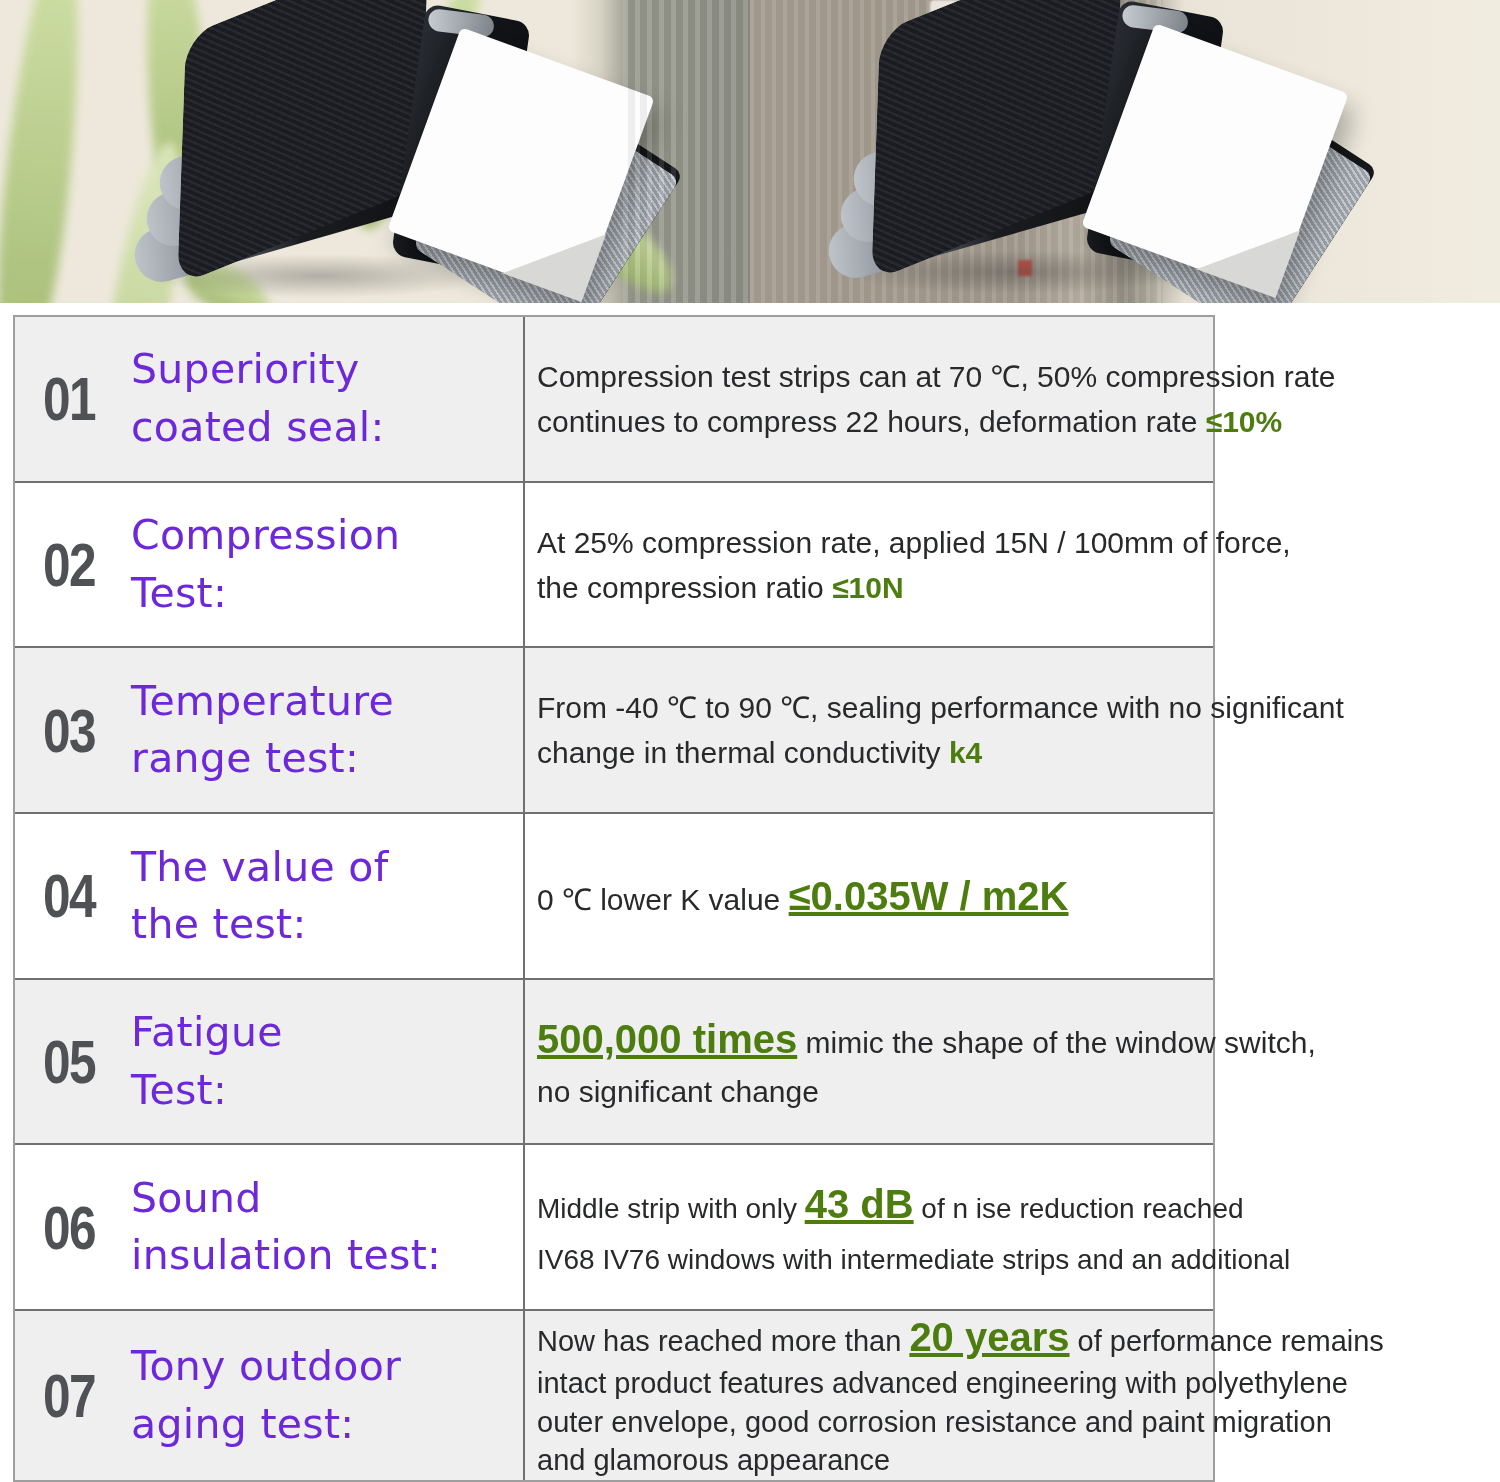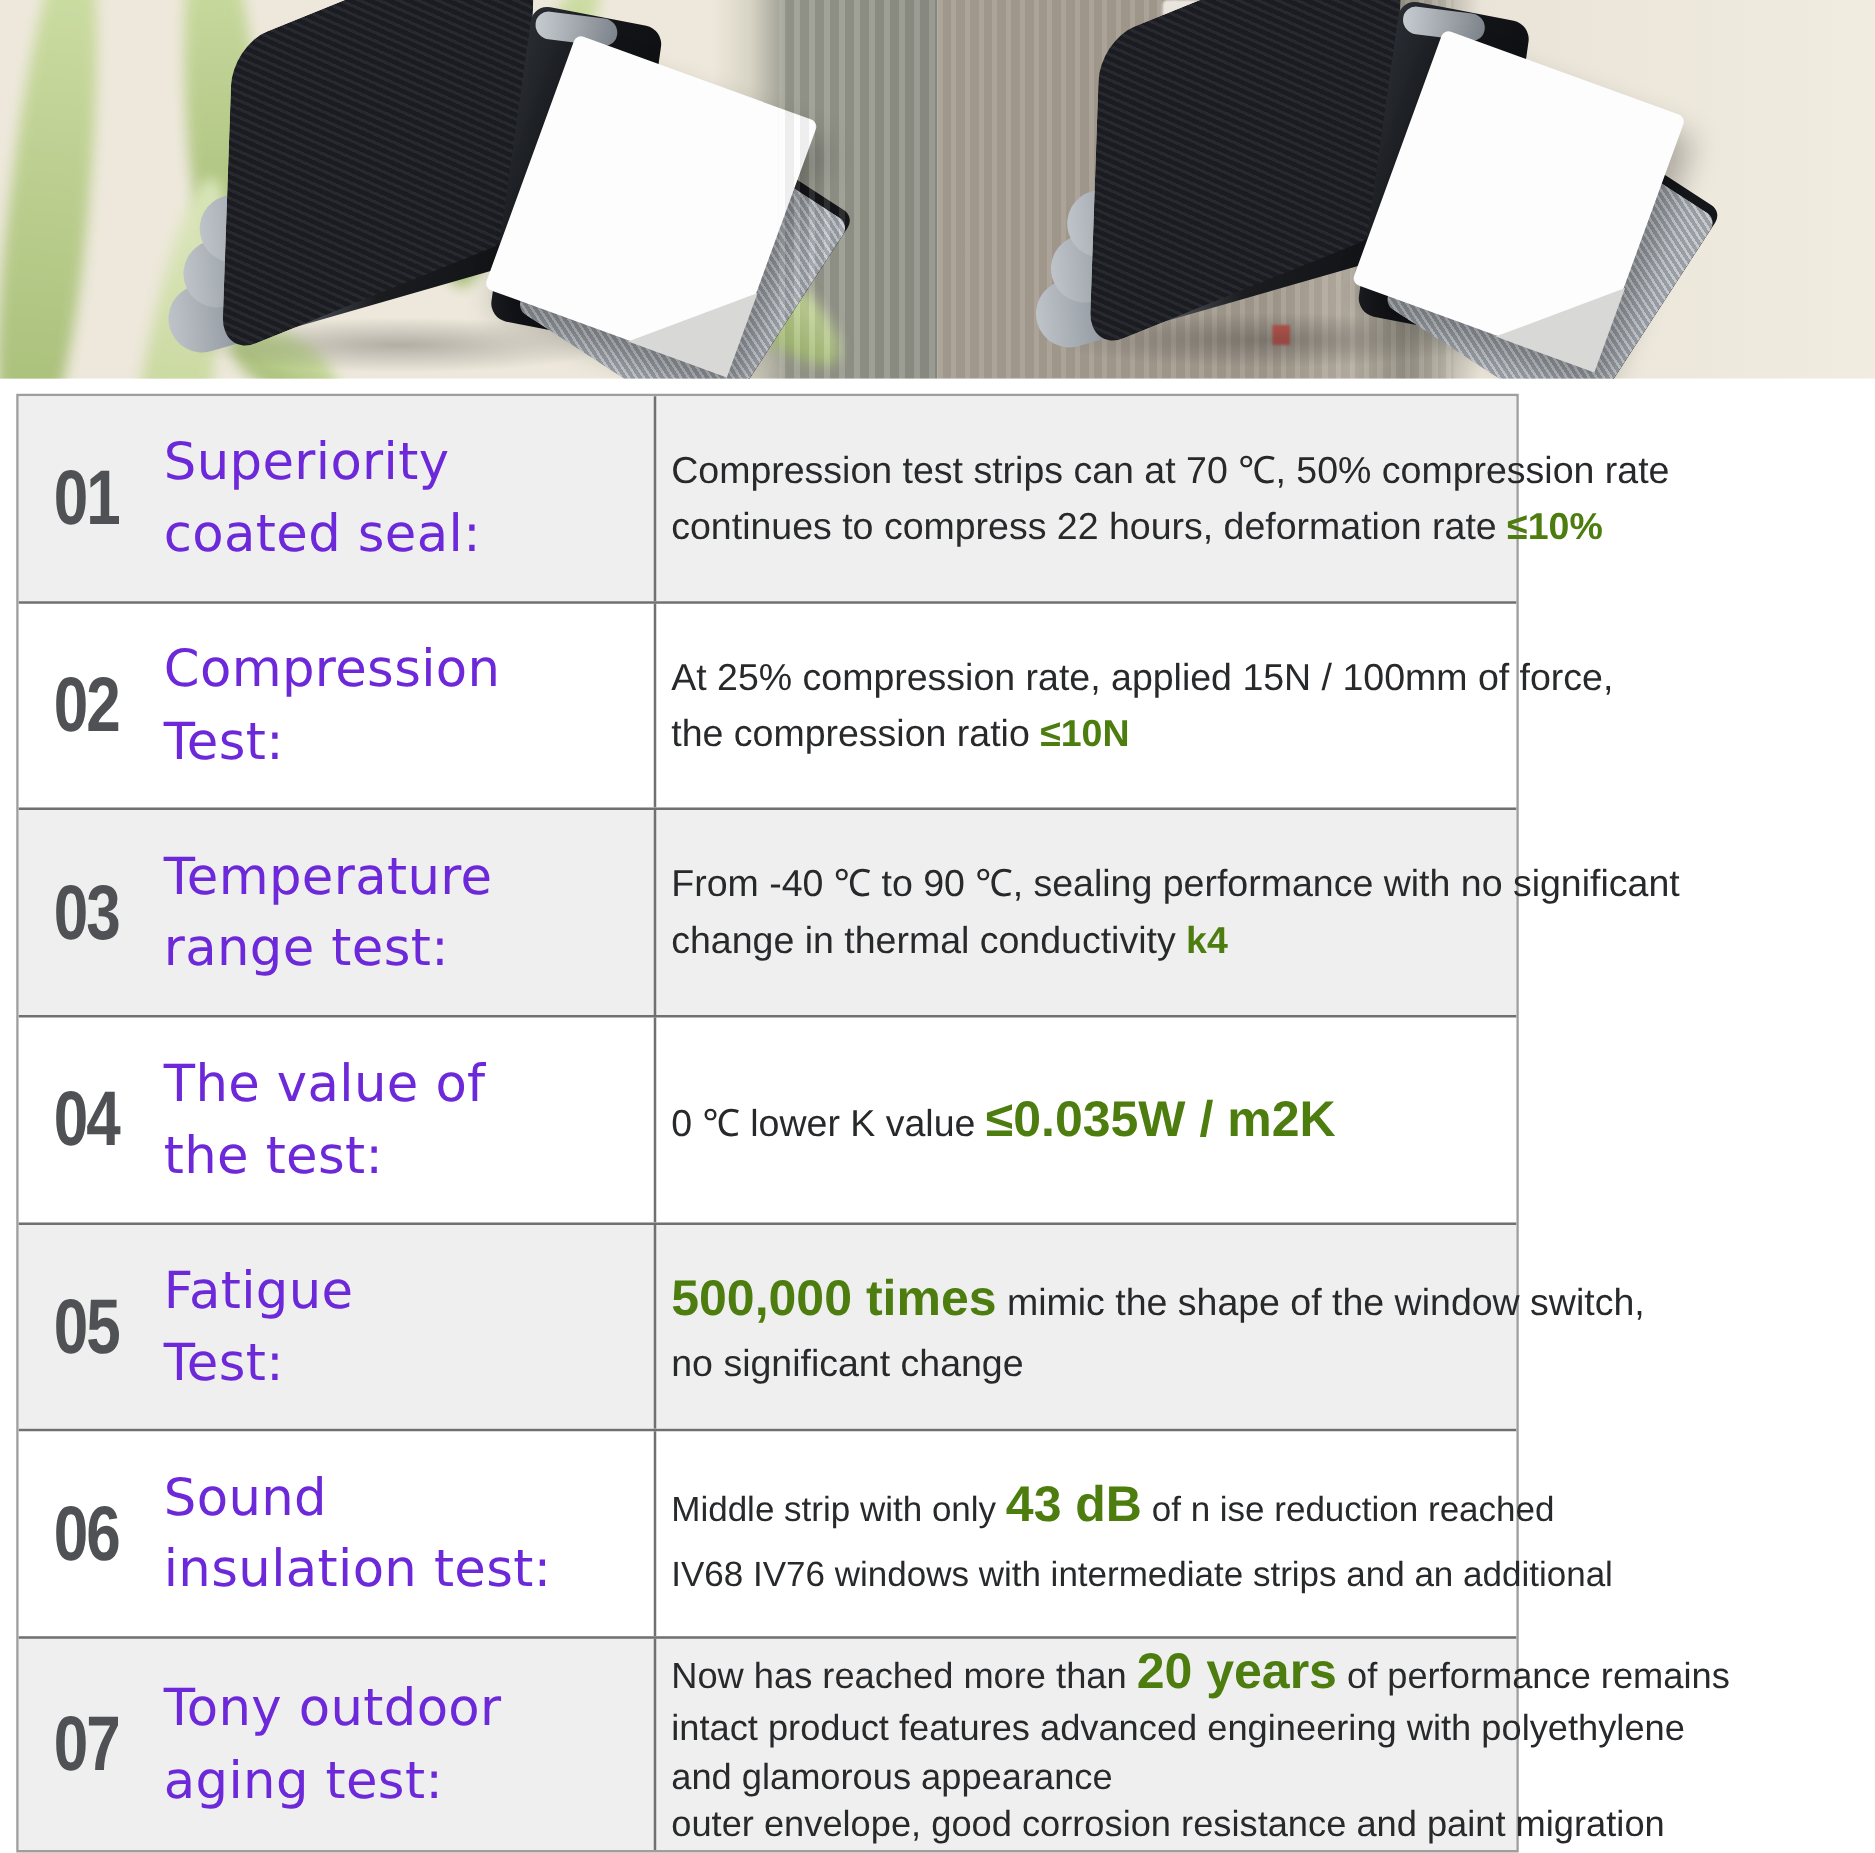--- a/index.html
+++ b/index.html
@@ -74,21 +74,21 @@
   .num { font-size:62px; font-weight:bold; color:#4F5154; letter-spacing:-2px;
     transform:scaleX(0.8); transform-origin:left center; width:88px; flex:0 0 88px; }
   .title { font-family:"DejaVu Sans", sans-serif; font-size:41px; line-height:1.4;
     color:#6d28d9; letter-spacing:.3px; }
 
   .cell-right { flex:1; display:flex; flex-direction:column; justify-content:center;
     padding:0 16px 0 12px; }
   .dline { white-space:nowrap; font-size:30px; line-height:1.5; color:#28292B; }
   .seg { vertical-align:baseline; }
   .hl { color:#4d7c0f; font-weight:bold; }
-  .hl.big { font-size:40px; }
+  .hl.big { font-size:40px;text-decoration:underline; }
   .row-6 .dline { font-size:28px; line-height:1.64; }
   .row-7 .dline { font-size:29px; line-height:1.33; }
 </style>
 </head>
 <body>
 
 <div class="hero">
 
   <div class="scene scene-left">
     <div class="leaf leaf1"></div>
@@ -216,18 +216,18 @@
     <div class="cell-left">
       <div class="num">07</div>
       <div class="title">
         <div>Tony outdoor</div>
         <div>aging test:</div>
       </div>
     </div>
     <div class="cell-right">
       <div class="dline"><span class="seg">Now has reached more than </span><span class="seg hl big">20 years</span><span class="seg"> of performance remains</span></div>
       <div class="dline"><span class="seg">intact product features advanced engineering with polyethylene</span></div>
+      <div class="dline"><span class="seg">outer envelope, good corrosion resistance and paint migration</span></div>
       <div class="dline"><span class="seg">and glamorous appearance</span></div>
-      <div class="dline"><span class="seg">outer envelope, good corrosion resistance and paint migration</span></div>
     </div>
   </div>
 
 </div>
 
 </body></html>

